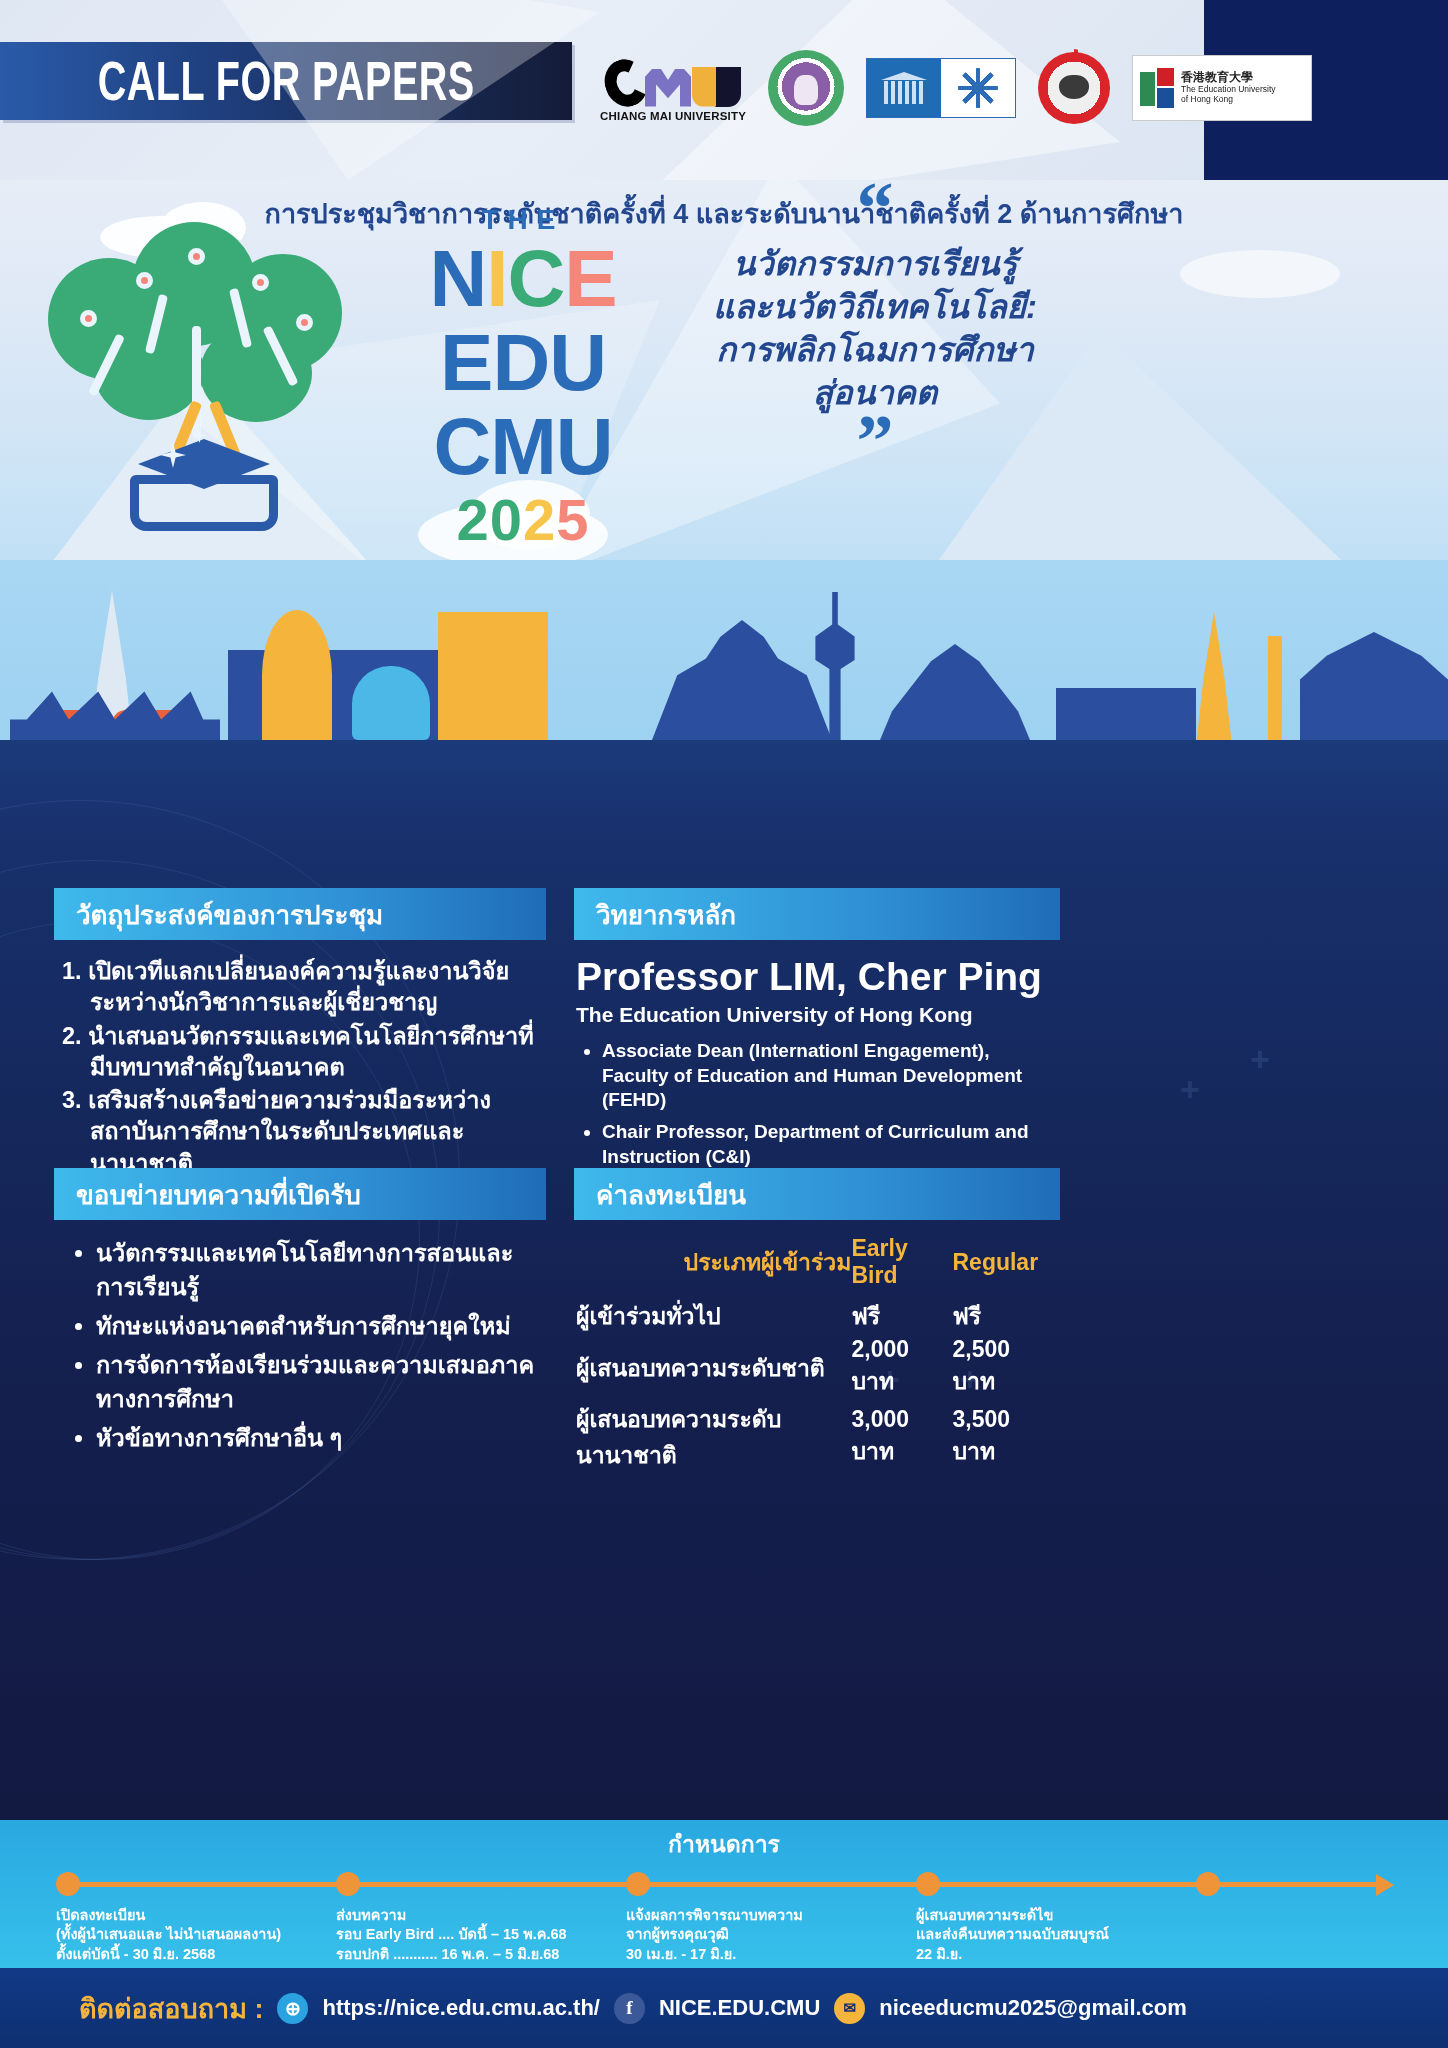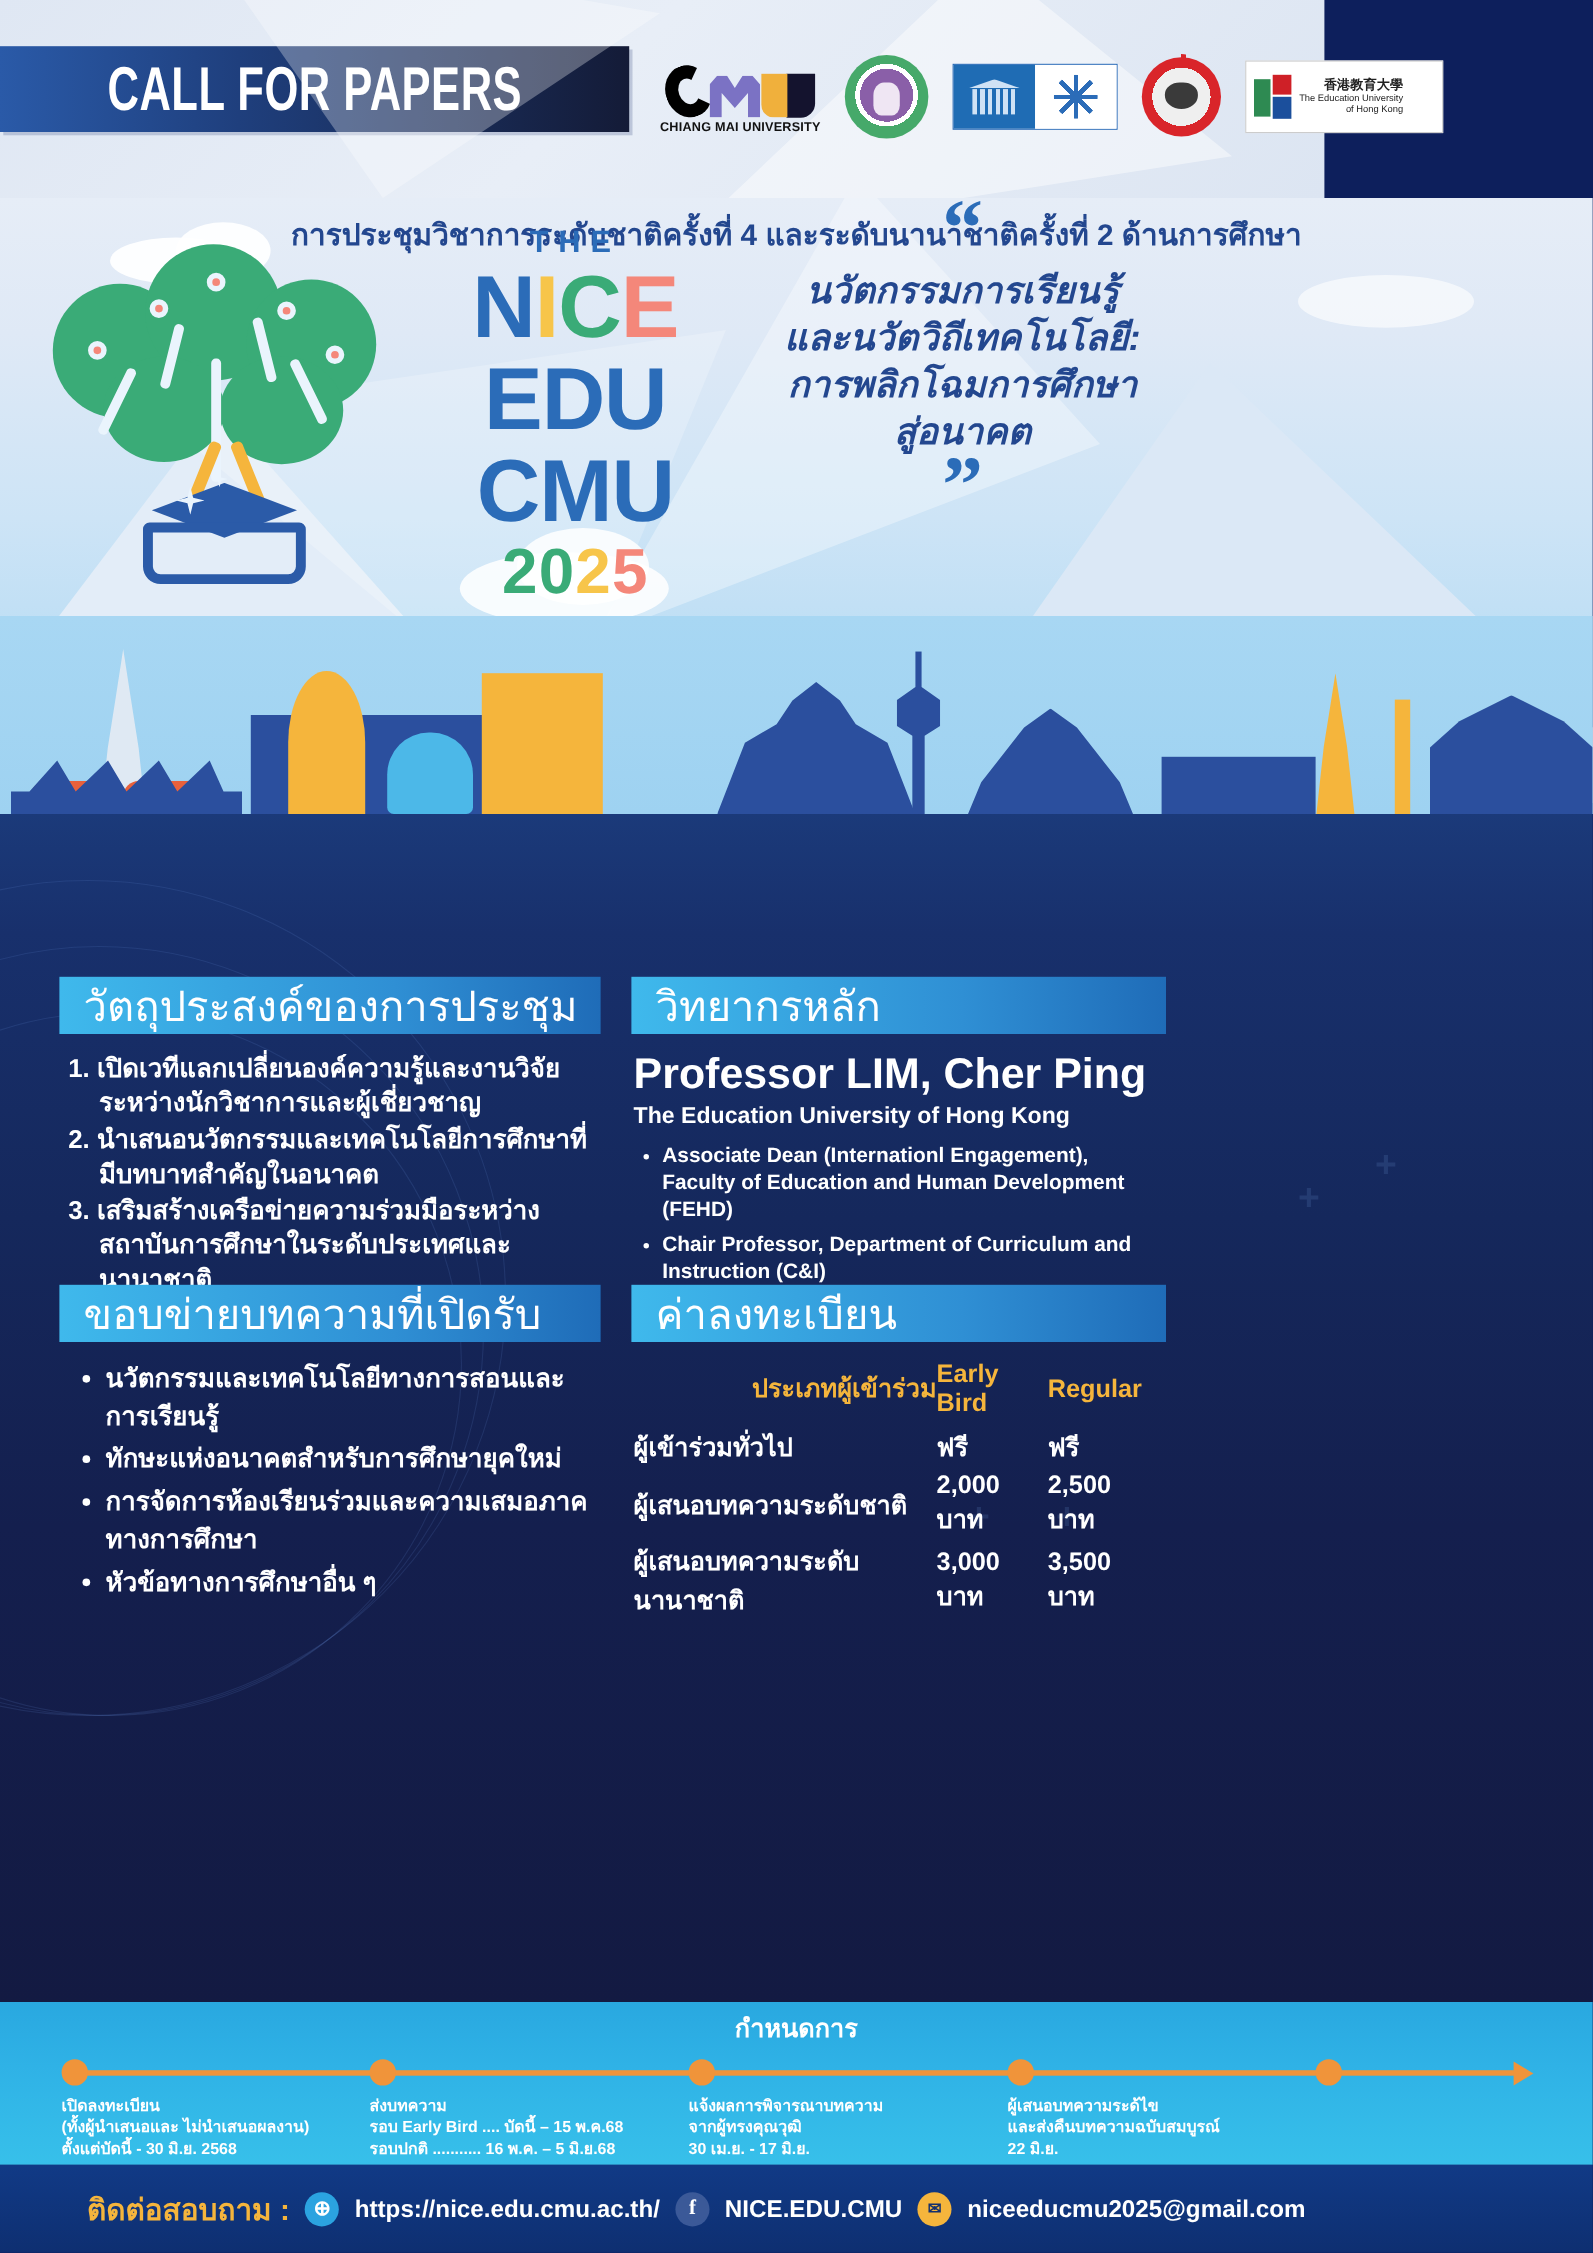--- a/index.html
+++ b/index.html
@@ -9,21 +9,20 @@
     background:#0d1f5c;
     position:relative;
     overflow:hidden;
   }
   .poster { position:relative; width:1448px; height:2048px; overflow:hidden; }
 
   
   .header {
     position:absolute; left:0; top:0; width:1204px; height:180px;
     background:linear-gradient(135deg,#dfe7f3 0%,#e8eef7 45%,#dce5f2 100%);
-    text-align:right;
   }
   .header:before{
     content:""; position:absolute; left:620px; top:-40px; width:500px; height:260px;
     background:rgba(255,255,255,.45);
     clip-path:polygon(0 100%, 55% 0, 100% 70%);
   }
   .header:after{
     content:""; position:absolute; left:180px; top:-60px; width:420px; height:240px;
     background:rgba(255,255,255,.30);
     clip-path:polygon(0 0, 100% 30%, 40% 100%);
@@ -191,21 +190,21 @@
 
   .datebar{ position:absolute;left:0;top:22px;width:1448px;text-align:center; }
   .datebar .d1{ font-size:42px;font-weight:bold;color:#6cc5f0; }
   .datebar .d2{ font-size:28px;font-weight:bold;color:#ffffff;margin-top:8px; }
 
   .panel{ position:absolute; }
   .phead{
     height:52px;display:flex;align-items:center;padding-left:22px;
     background:linear-gradient(90deg,#3fb9ec 0%,#2f8fd4 62%,#1f6cb8 100%);
   }
-  .phead span{ color:#fff;font-weight:normal;font-size:38px; }
+  .phead span{ color:#fff;font-weight:bold;font-size:26px; }
   .pbody{ padding:16px 4px 0 8px;color:#fff; }
 
   .olist{ font-size:23.5px;font-weight:bold;line-height:1.33;color:#fff; }
   .olist li{ list-style:none;margin-bottom:2px;text-indent:-28px;padding-left:28px; }
 
   .ulist{ font-size:23.5px;font-weight:bold;line-height:1.45;color:#fff;padding-left:34px; }
   .ulist li{ margin-bottom:5px; }
 
   .spk-name{ font-size:39px;font-weight:bold;color:#fff;line-height:1.1;margin-bottom:4px; }
   .spk-org{ font-size:21px;font-weight:bold;color:#fff;margin-bottom:12px; }

